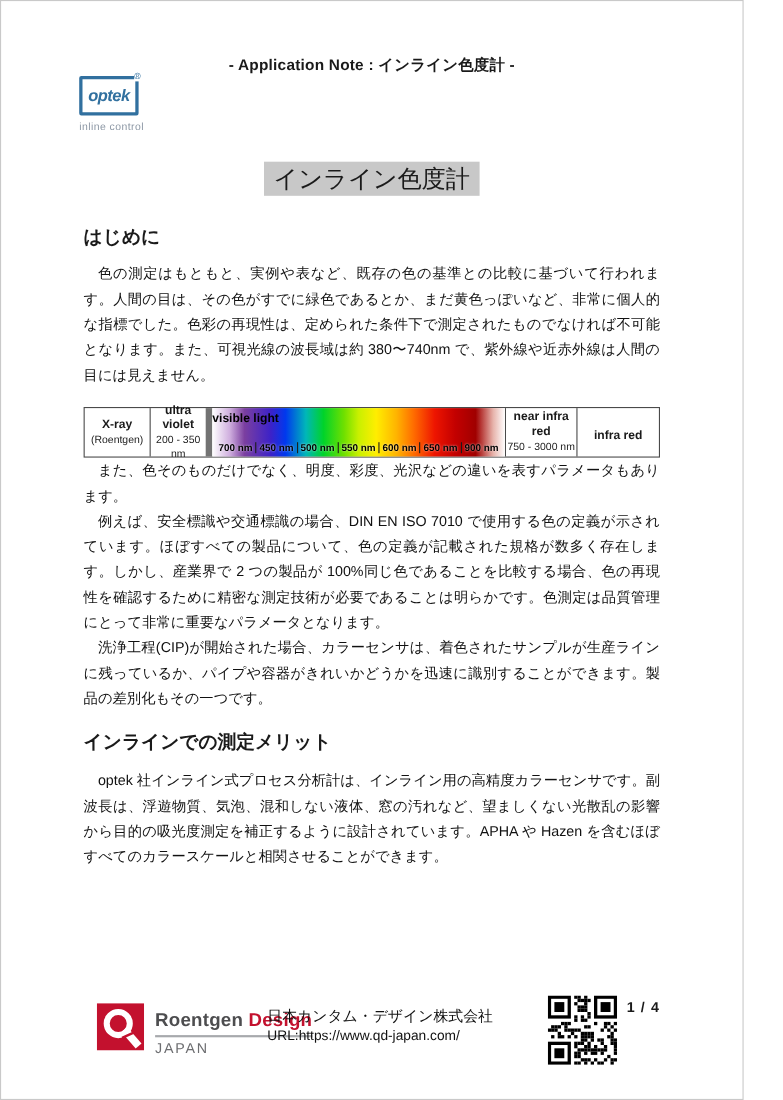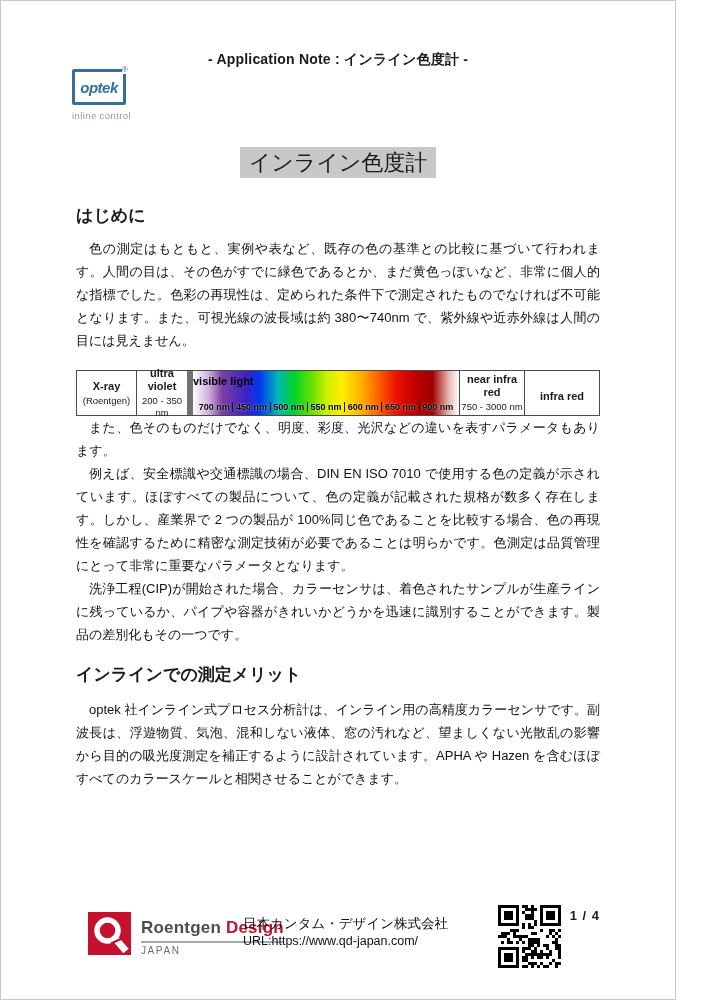--- a/index.html
+++ b/index.html
@@ -54,21 +54,21 @@
   .sp-wavelengths .sep { width:1px; height:10px; background:#1c1c1c; flex:0 0 1px; }
 
   .footer { position:absolute; left:75px; right:75px; top:901px; height:82px; }
   .qd-logo { position:absolute; left:12px; top:10px; display:flex; align-items:flex-start; }
   .qd-square { width:43px; height:43px; flex:0 0 43px; }
   .qd-word { margin-left:10px; padding-top:6px; }
   .qd-brandline { font-size:17px; font-weight:bold; letter-spacing:0.2px;
                   border-bottom:2px solid #A7A9AC; padding-bottom:3px; white-space:nowrap; }
   .qd-primary { color:#4D4D4F; }
   .qd-accent { color:#C3112E; }
-  .qd-region { font-size:10px; color:#6D6E71; letter-spacing:1.6px; margin-top:2px; }
+  .qd-region { font-size:13px; color:#6D6E71; letter-spacing:1.6px; margin-top:2px; }
   .qd-contact { position:absolute; left:167px; top:13px; font-size:12.5px; line-height:17.5px; color:#111; }
   .qd-contact .company { font-size:13.5px; }
   .qd-contact .link { text-decoration:none; color:#111; display:block; }
   .qr { position:absolute; left:422px; top:3px; width:63px; height:63px; }
   .page-num { position:absolute; right:0; top:6px; font-size:13px; font-weight:600; letter-spacing:1px; }
 </style>
 </head>
 <body>
 
 <div class="page">

